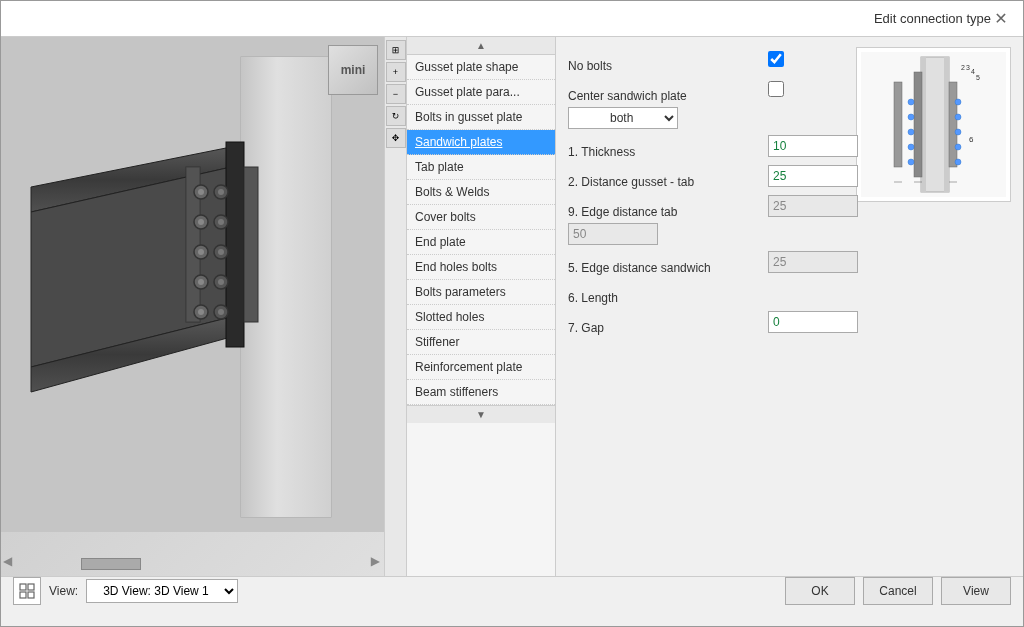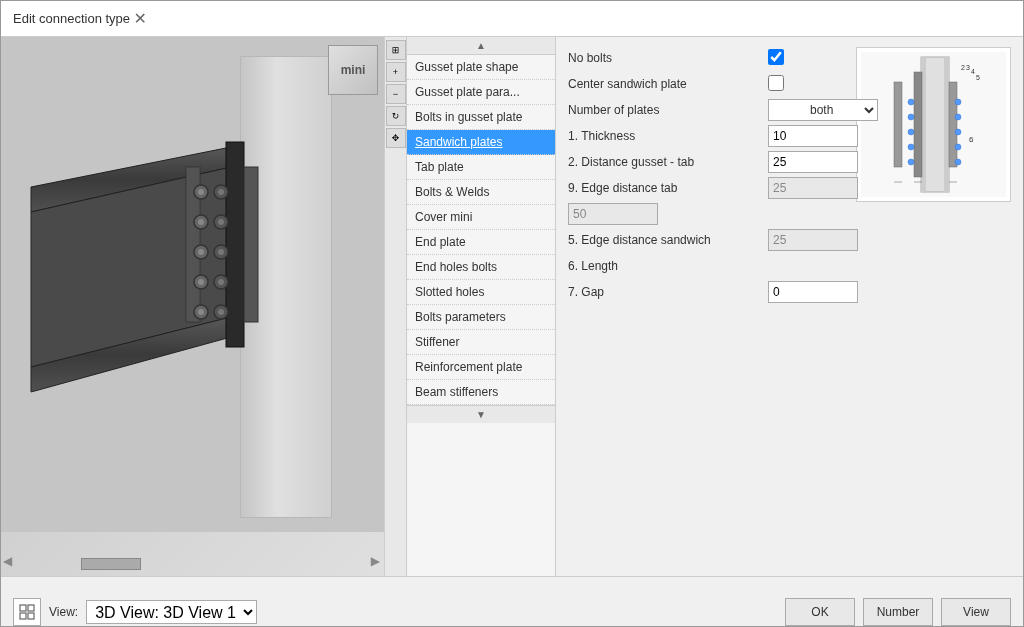--- a/index.html
+++ b/index.html
@@ -21,21 +21,21 @@
       border: 1px solid #999;
       display: flex;
       flex-direction: column;
     }
     .title-bar {
       background: #fff;
       border-bottom: 1px solid #ccc;
       padding: 8px 12px;
       display: flex;
       align-items: center;
-      justify-content: flex-start;
+      justify-content: flex-end;
       height: 36px;
     }
     .title-bar-text {
       font-size: 13px;
       color: #333;
     }
     .close-btn {
       width: 20px;
       height: 20px;
       cursor: pointer;
@@ -191,32 +191,33 @@
       display: flex;
       align-items: center;
       margin-bottom: 4px;
       min-height: 22px;
     }
     .form-label {
       flex: 0 0 200px;
       font-size: 12px;
       color: #333;
       padding-right: 8px;
+      margin-top: 12px;
     }
     .form-value {
       flex: 1;
     }
     .form-input {
       width: 90px;
       height: 22px;
       border: 1px solid #aaa;
       background: #fff;
       padding: 0 4px;
       font-size: 12px;
-      color: #000000;
+      color: #15803d;
     }
     .form-input:disabled {
       background: #e8e8e8;
       color: #888;
     }
     .form-select {
       width: 110px;
       height: 22px;
       border: 1px solid #aaa;
       background: #fff;
@@ -244,21 +245,21 @@
     .preview-svg {
       width: 145px;
       height: 145px;
     }
     
     .bottom-bar {
       height: 50px;
       background: #f0f0f0;
       border-top: 1px solid #ccc;
       display: flex;
-      align-items: flex-end;
+      align-items: flex-start;
       justify-content: space-between;
       padding: 0 12px;
     }
     .bottom-left {
       display: flex;
       align-items: center;
       gap: 8px;
     }
     .grid-icon-btn {
       width: 28px;
@@ -269,24 +270,24 @@
       display: flex;
       align-items: center;
       justify-content: center;
     }
     .view-label {
       font-size: 12px;
       color: #333;
     }
     .view-select {
       height: 24px;
-      font-size: 16px;
+      font-size: 12px;
       border: 1px solid #aaa;
       background: #fff;
-      padding: 0 4px;
+      padding: 0 12px;
     }
     .bottom-right {
       display: flex;
       align-items: center;
       gap: 8px;
     }
     .action-btn {
       height: 28px;
       min-width: 70px;
       border: 1px solid #aaa;
@@ -387,25 +388,25 @@
 
     <div class="nav-panel">
       <div class="nav-scroll-up">▲</div>
       <div id="nav-items-container">
           <div class="nav-item">Gusset plate shape</div>
           <div class="nav-item">Gusset plate para...</div>
           <div class="nav-item">Bolts in gusset plate</div>
           <div class="nav-item active">Sandwich plates</div>
           <div class="nav-item">Tab plate</div>
           <div class="nav-item">Bolts &amp; Welds</div>
-          <div class="nav-item">Cover mini</div>
+          <div class="nav-item">Cover bolts</div>
           <div class="nav-item">End plate</div>
           <div class="nav-item">End holes bolts</div>
+          <div class="nav-item">Bolts  parameters</div>
           <div class="nav-item">Slotted holes</div>
-          <div class="nav-item">Bolts  parameters</div>
           <div class="nav-item">Stiffener</div>
           <div class="nav-item">Reinforcement plate</div>
           <div class="nav-item">Beam stiffeners</div>
         </div>
       <div class="nav-scroll-down">▼</div>
     </div>
 
     <div class="form-panel">
 
       <div style="float:right;margin-left:10px;margin-bottom:10px;">
@@ -449,21 +450,20 @@
       <div id="form-fields-container">
           <div class="form-row">
             <span class="form-label">No bolts</span>
             <div class="form-value"><input type="checkbox" class="form-checkbox" checked="" style=""></div>
           </div>
           <div class="form-row">
             <span class="form-label">Center sandwich plate</span>
             <div class="form-value"><input type="checkbox" class="form-checkbox" style=""></div>
           </div>
           <div class="form-row">
-            <span class="form-label">Number of plates</span>
             <div class="form-value"><select class="form-select"><option value="both">both</option><option value="left">left</option><option value="right">right</option><option value="none">none</option></select></div>
           </div>
           <div class="form-row">
             <span class="form-label">1. Thickness</span>
             <div class="form-value"><input type="text" class="form-input" value="10" style=""></div>
           </div>
           <div class="form-row">
             <span class="form-label">2. Distance gusset - tab</span>
             <div class="form-value"><input type="text" class="form-input" value="25" style=""></div>
           </div>
@@ -497,17 +497,17 @@
           <rect x="9" y="1" width="6" height="6" fill="none" stroke="#666" stroke-width="1.2"></rect>
           <rect x="1" y="9" width="6" height="6" fill="none" stroke="#666" stroke-width="1.2"></rect>
           <rect x="9" y="9" width="6" height="6" fill="none" stroke="#666" stroke-width="1.2"></rect>
         </svg>
       </button>
       <span class="view-label">View:</span>
       <select class="view-select" id="view-select-el"><option value="3D View: 3D View 1">3D View: 3D View 1</option><option value="Front View">Front View</option><option value="Side View">Side View</option></select>
     </div>
     <div class="bottom-right">
       <button class="action-btn">OK</button>
-      <button class="action-btn">Number</button>
+      <button class="action-btn">Cancel</button>
       <button class="action-btn">View</button>
     </div>
   </div>
 </div>
 
 </body></html>

